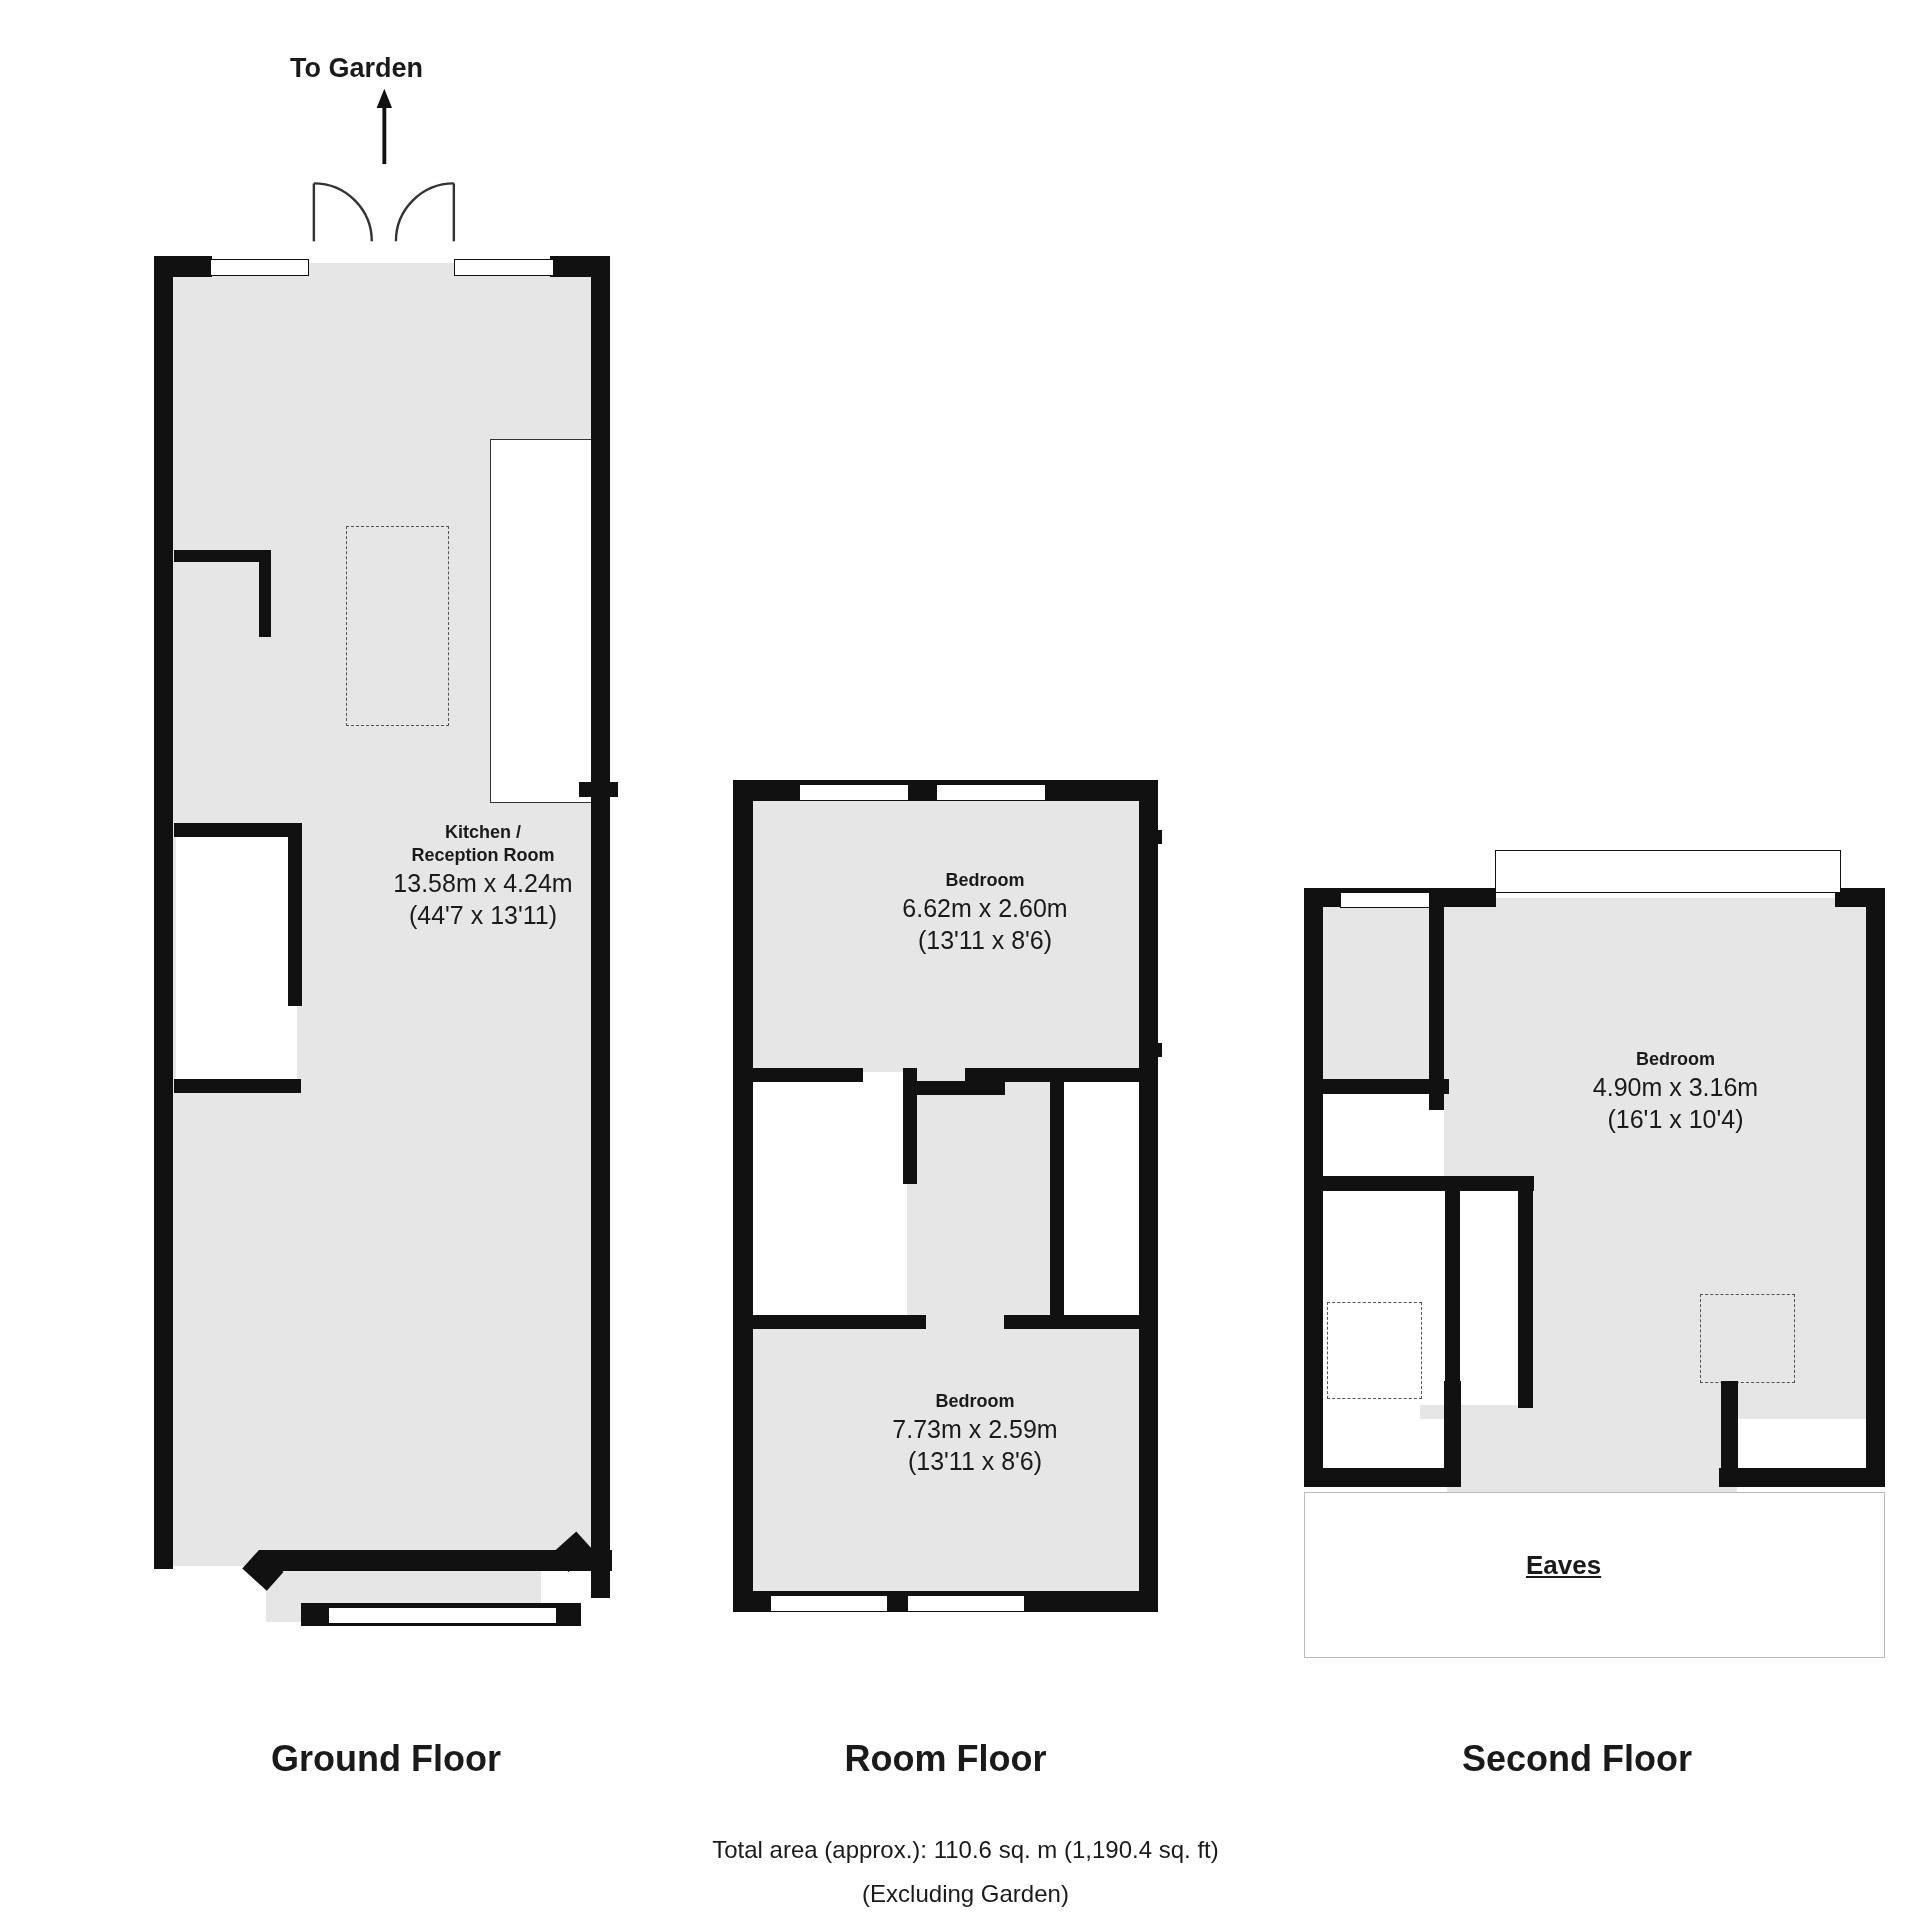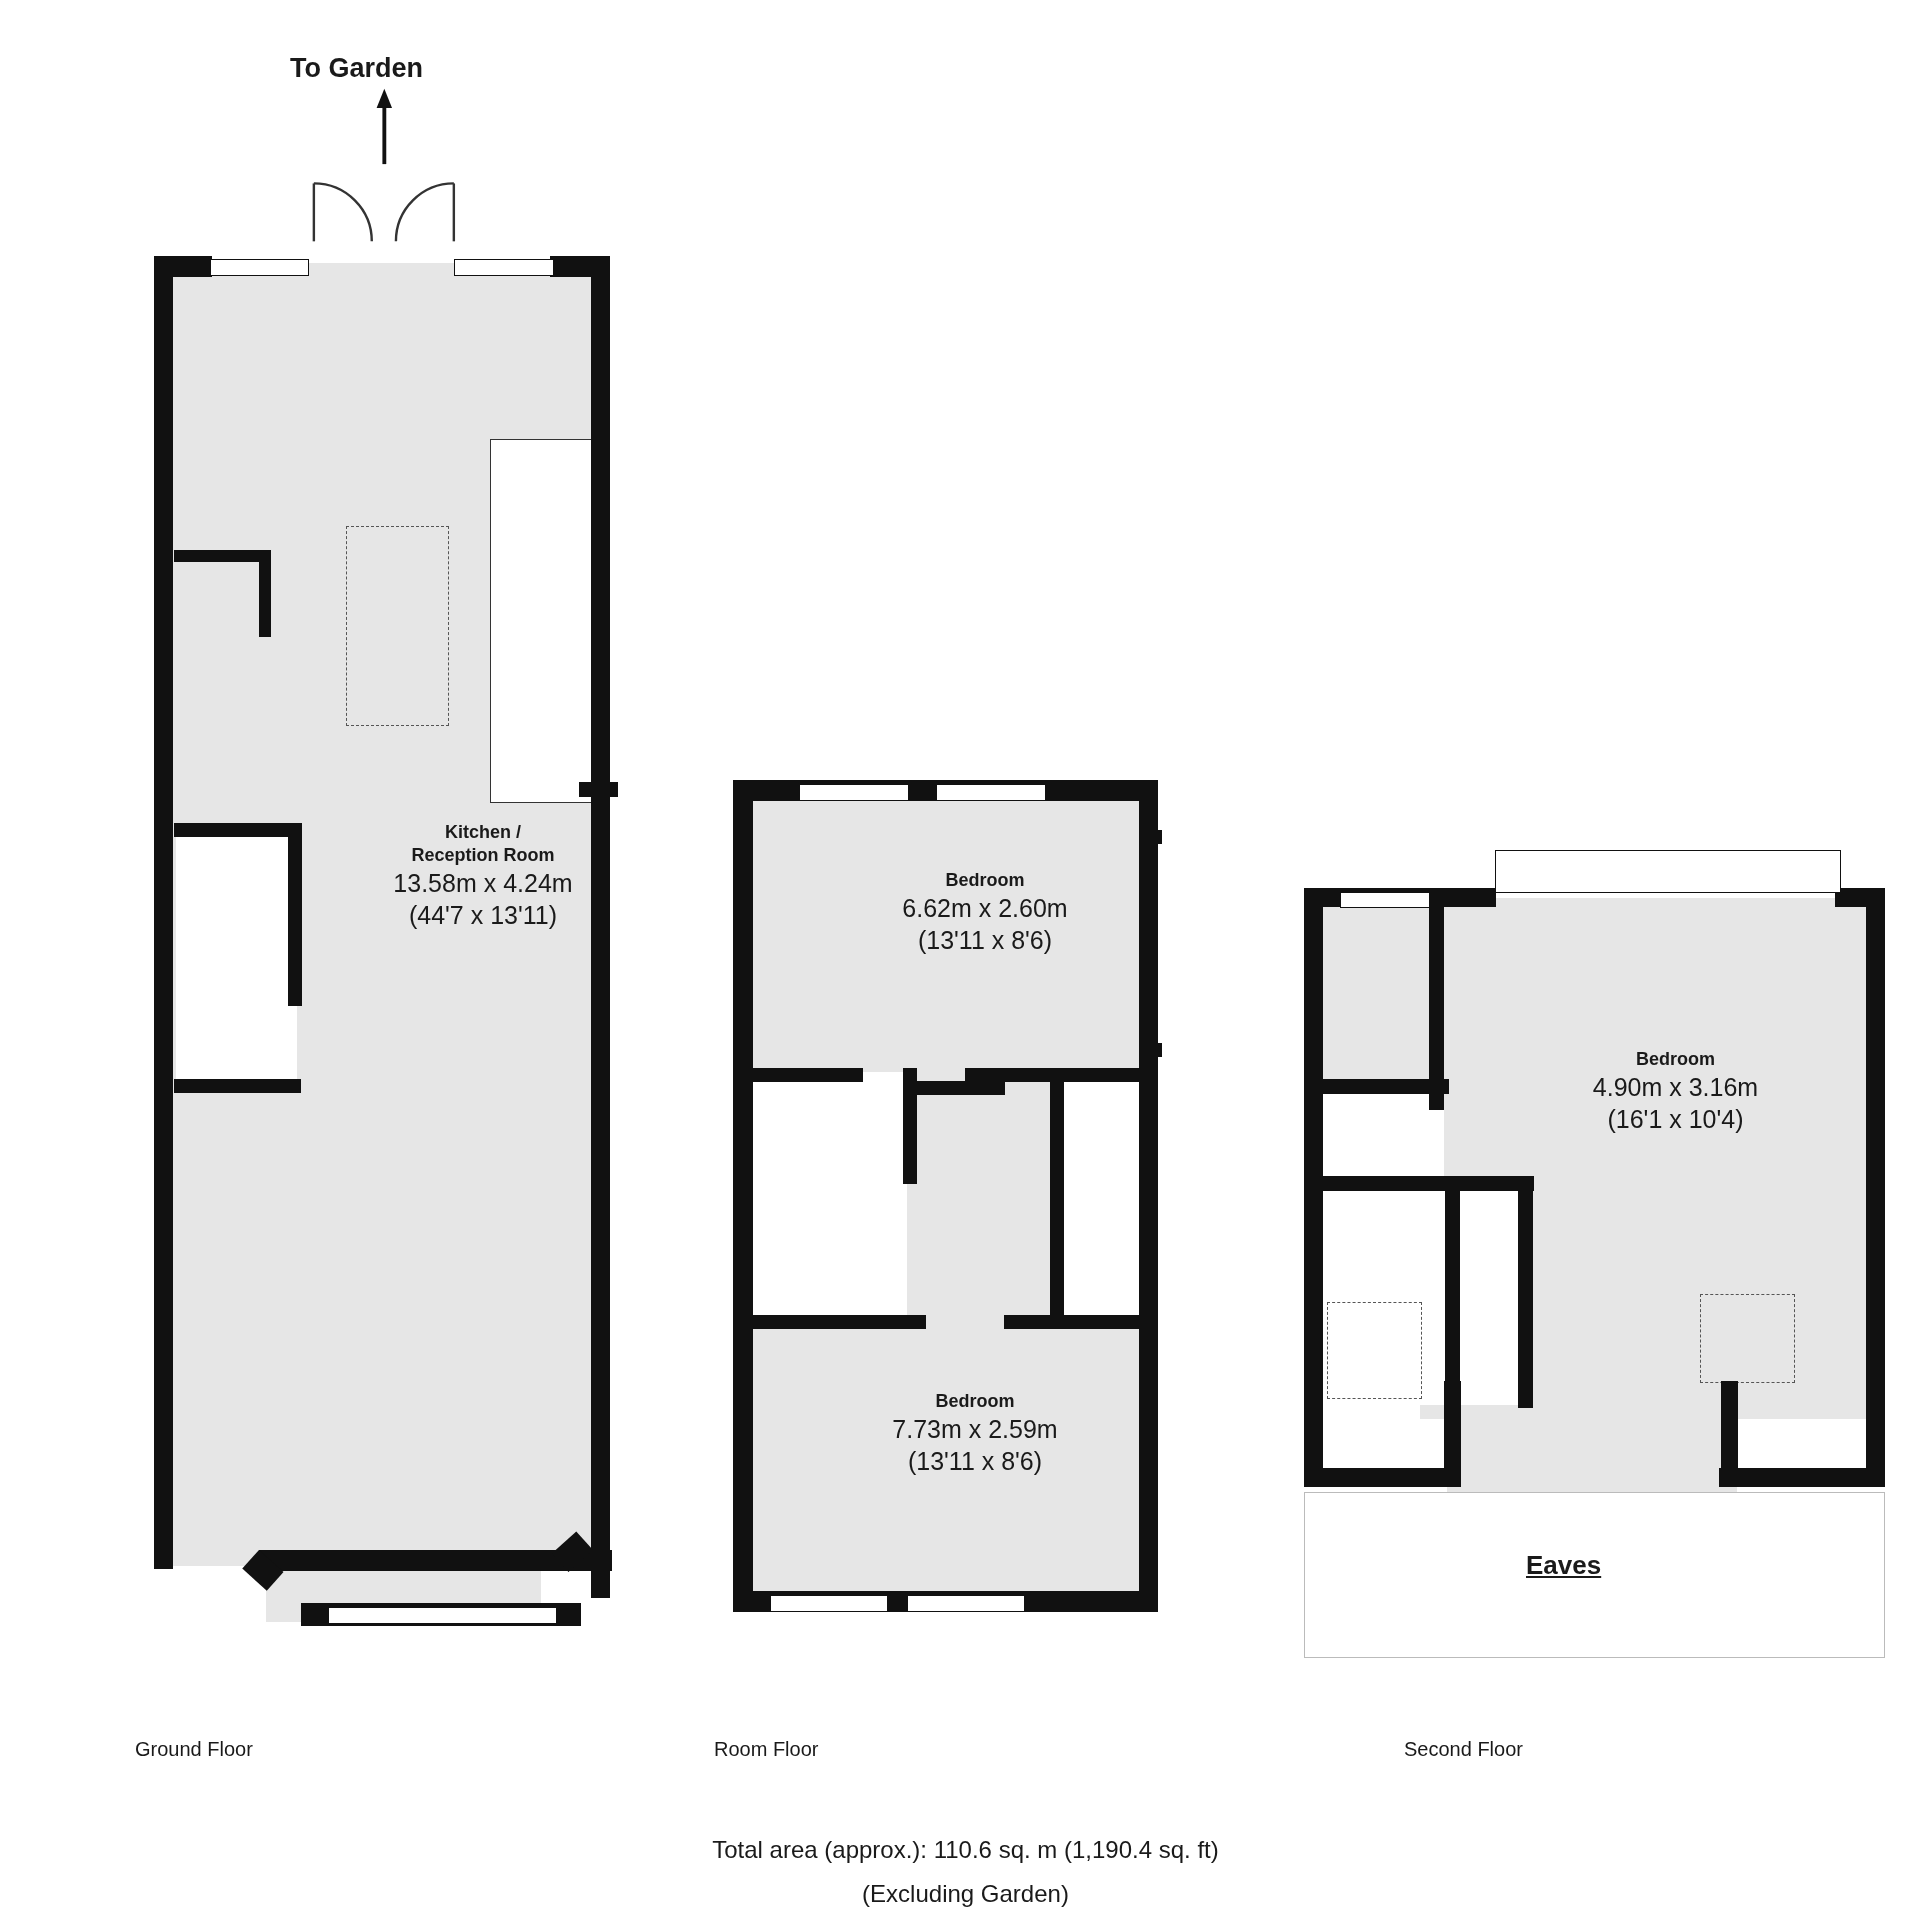--- a/index.html
+++ b/index.html
@@ -38,22 +38,23 @@
   }
   .label .rname {
     font-weight: bold;
     font-size: 18px;
   }
   .label .rdim {
     font-size: 25px;
   }
   .floor-title {
     position: absolute;
-    font-weight: normal;
-    font-size: 20px;
+    font-weight: bold;
+    font-size: 36px;
+    text-align: center;
     white-space: nowrap;
   }
   .to-garden {
     position: absolute;
     font-weight: bold;
     font-size: 27px;
     white-space: nowrap;
   }
   .eaves-label {
     position: absolute;
@@ -334,18 +335,18 @@
   <div class="wall" style="left:151px;top:1176px;width:15.4px;height:232px;"></div>
   <div class="wall" style="left:224px;top:1176px;width:15.4px;height:232px;"></div>
   <div class="wall" style="left:151px;top:1176px;width:89px;height:15.4px;"></div>
 
   <div class="label" style="left:222px;top:1048px;width:319px;">
     <div class="rname">Bedroom</div>
     <div class="rdim">4.90m x 3.16m</div>
     <div class="rdim">(16'1 x 10'4)</div>
   </div>
 
-  <div class="floor-title" style="left:110px;top:1738px;width:406px;">Second Floor</div>
+  <div class="floor-title" style="left:80px;top:1738px;width:406px;">Second Floor</div>
 </div>
 
 <div class="total-area" style="top:1834px;">Total area (approx.): 110.6 sq. m (1,190.4 sq. ft)</div>
 <div class="total-area" style="top:1878px;">(Excluding Garden)</div>
 
 
 </body></html>

